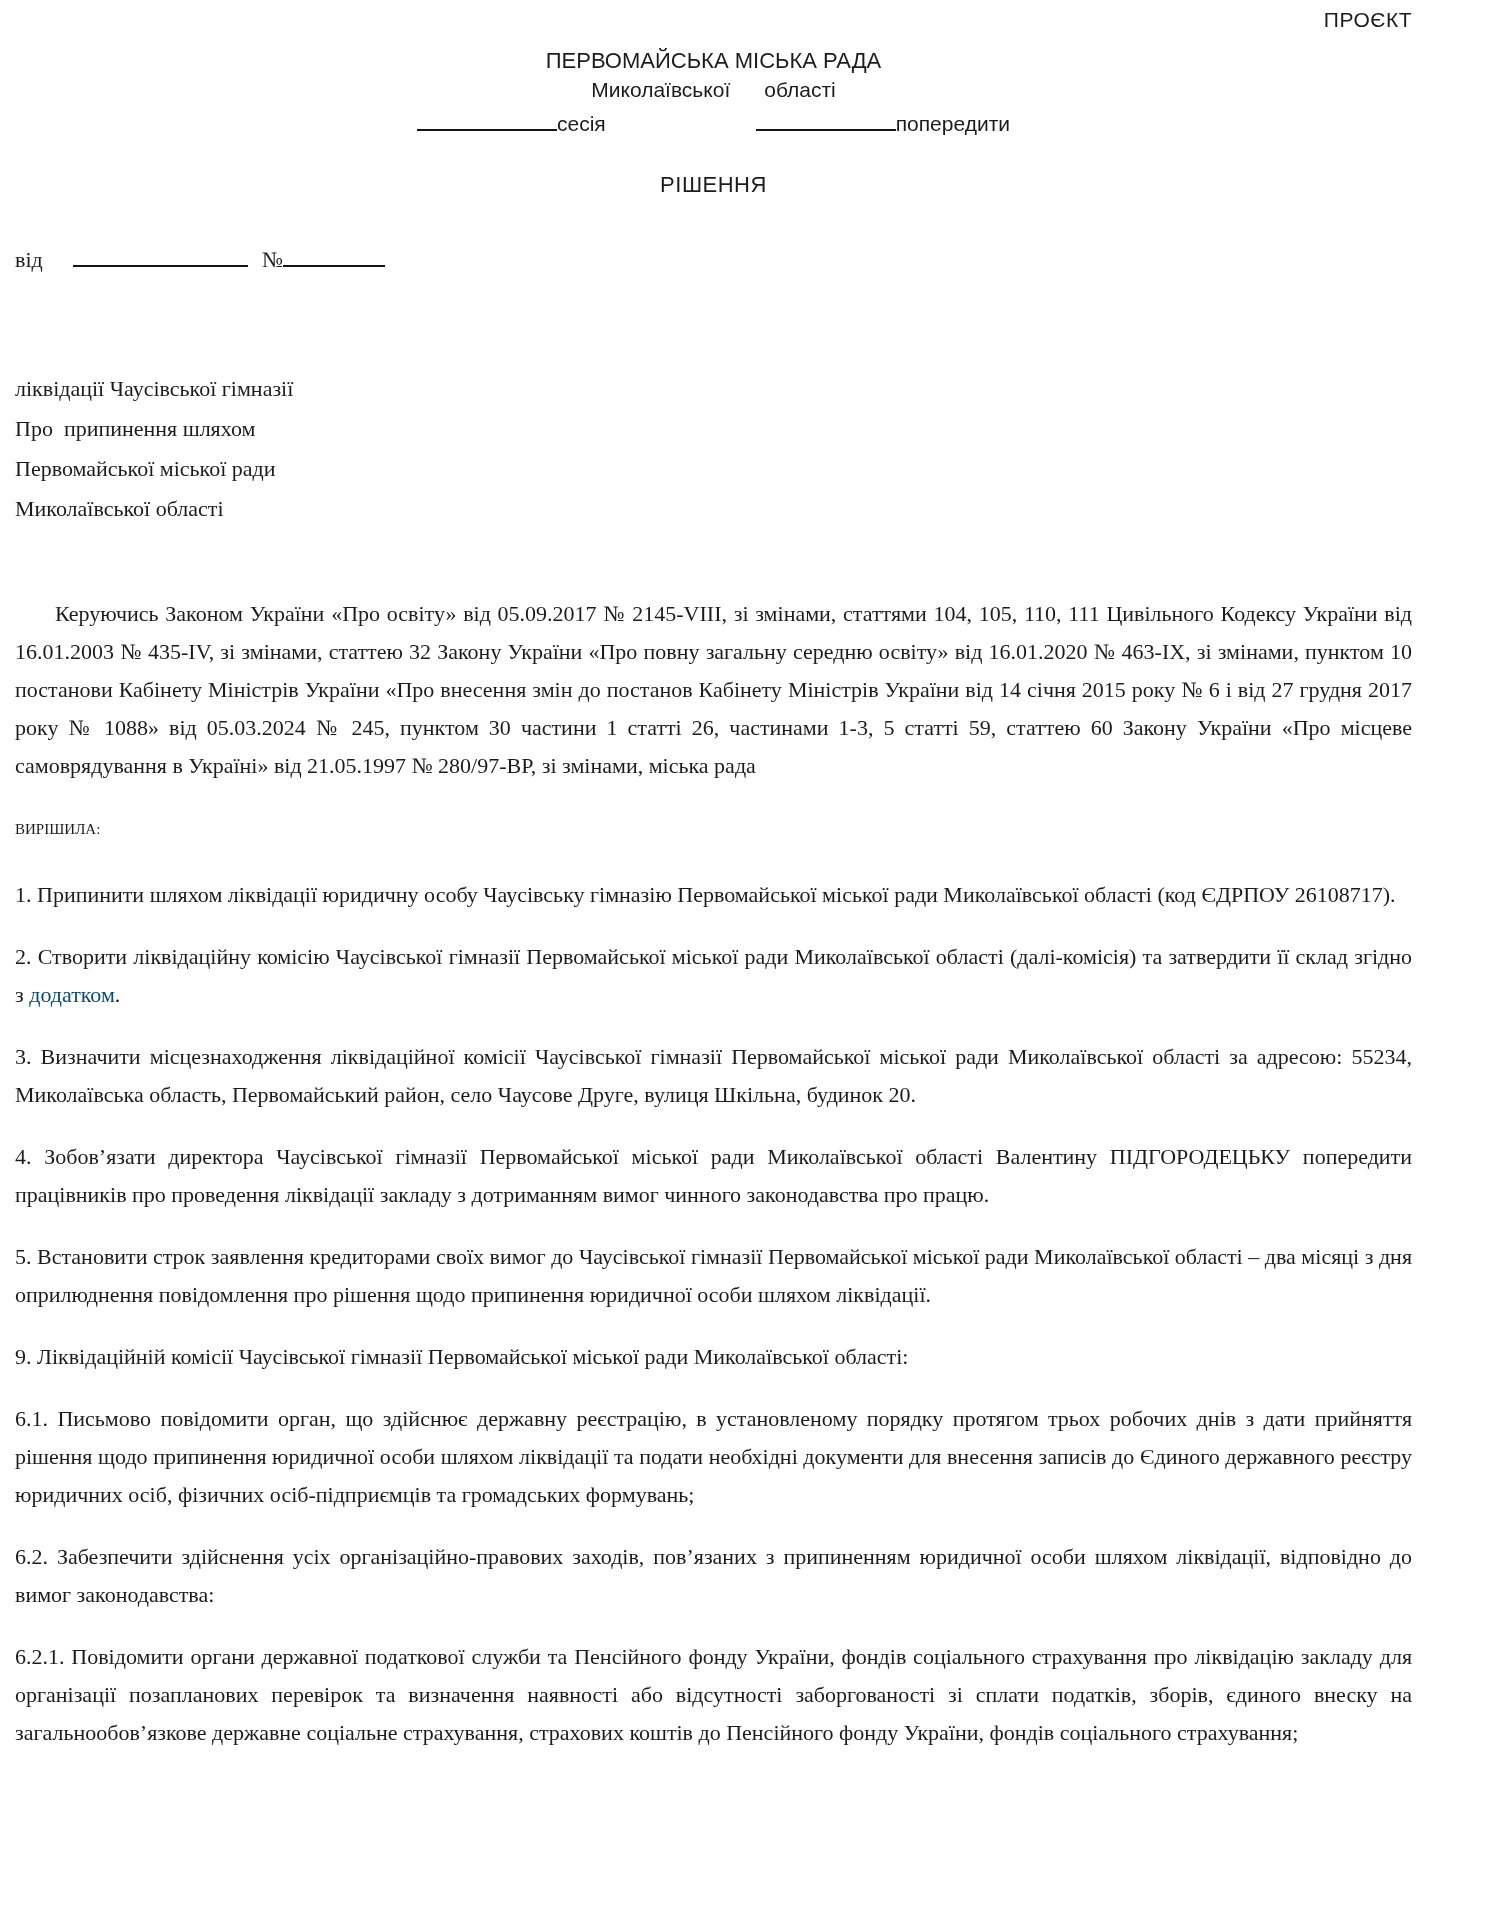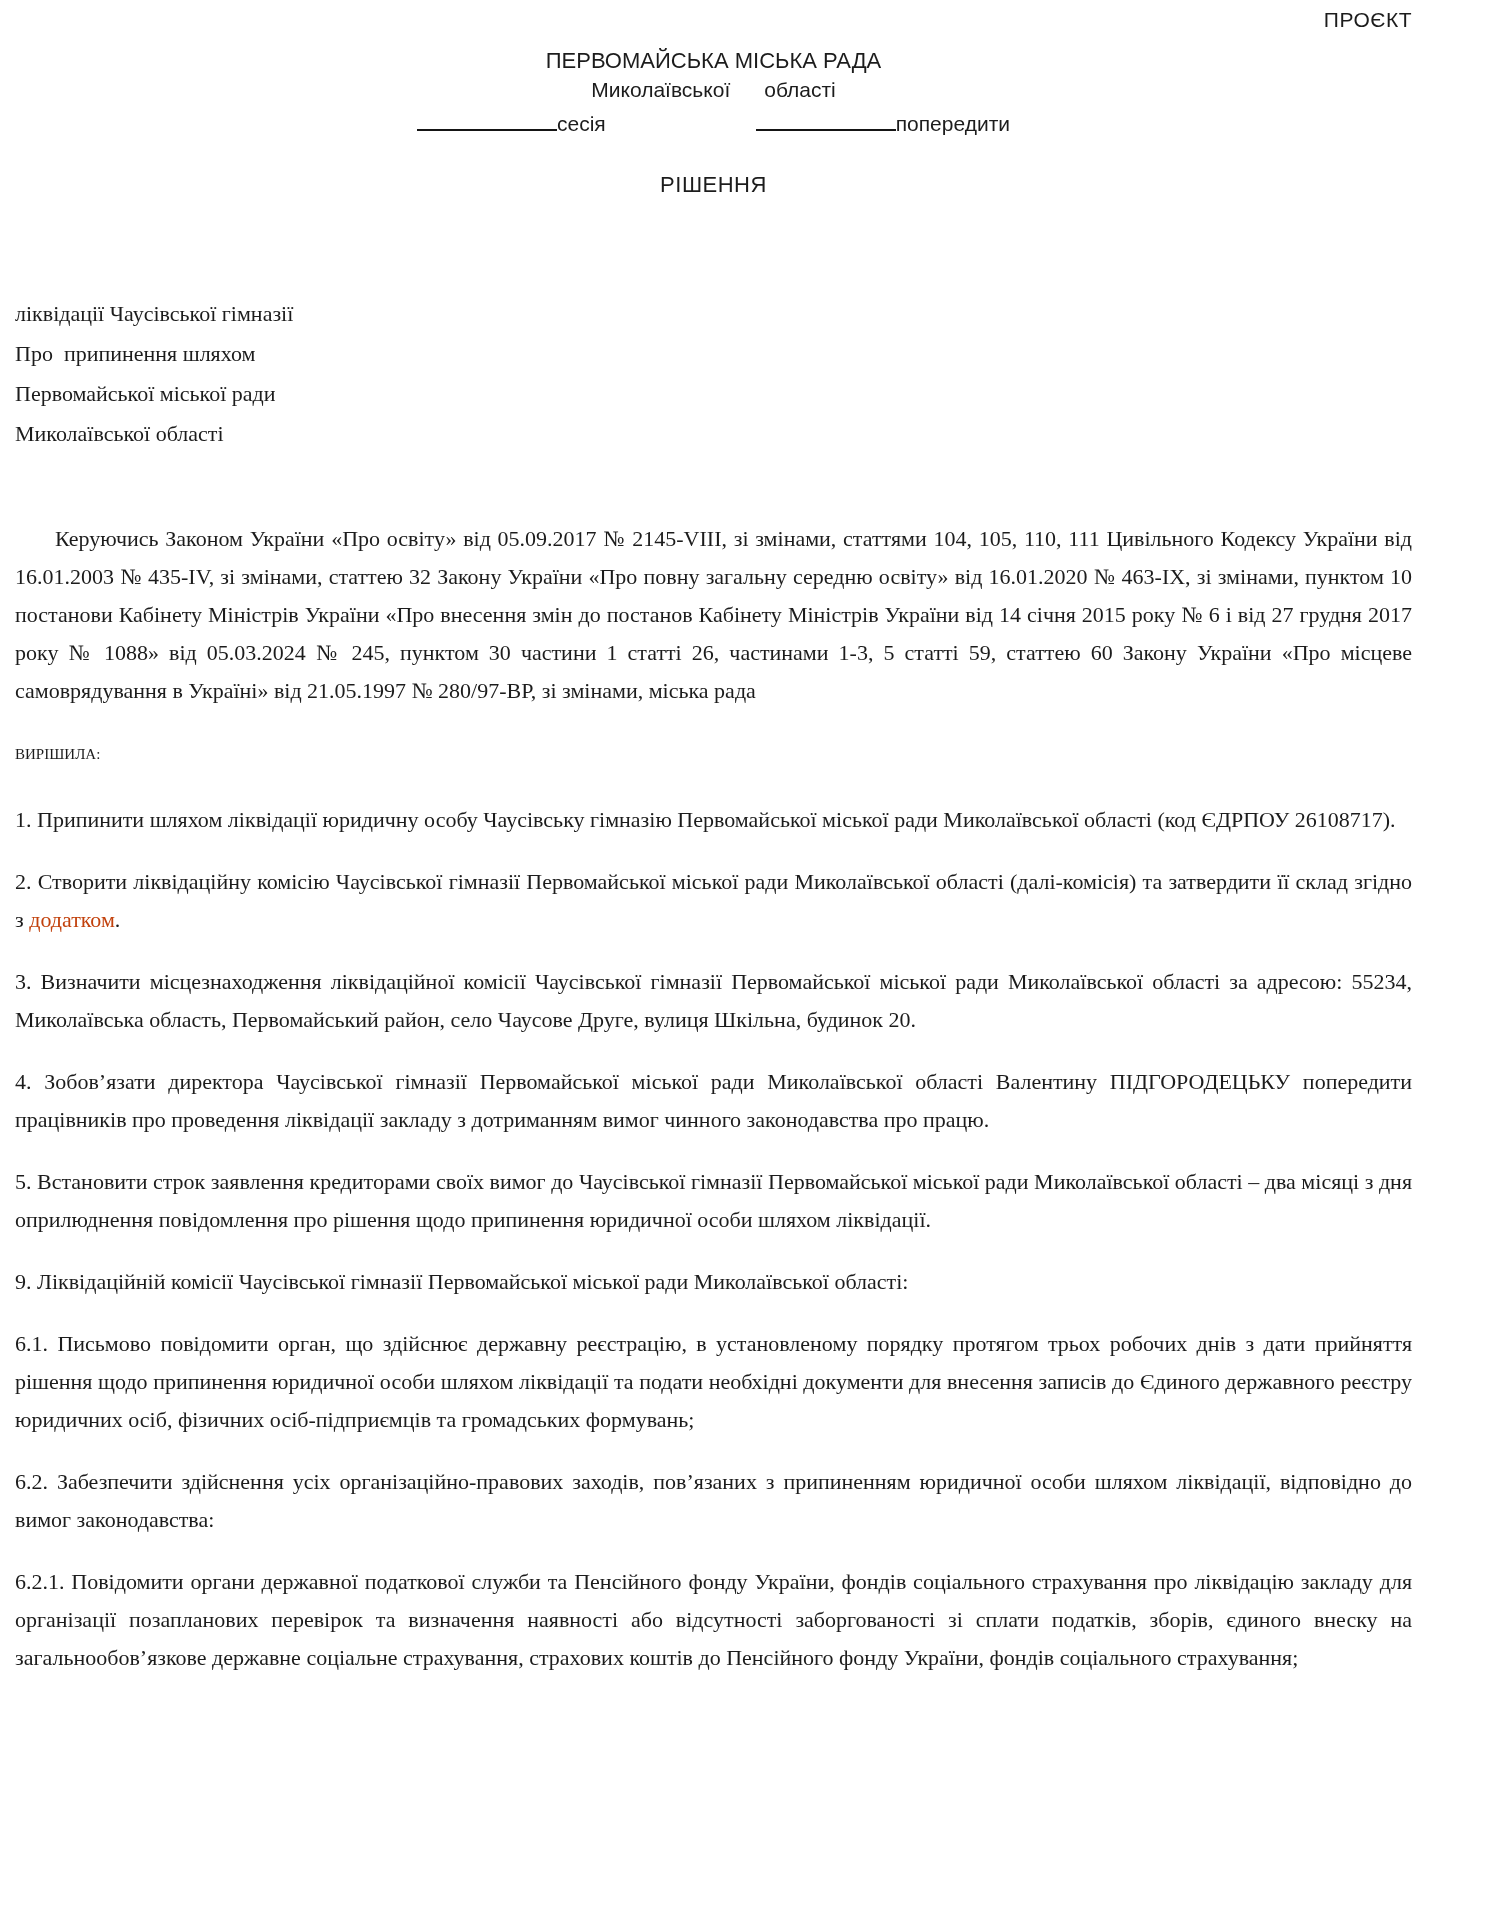--- a/index.html
+++ b/index.html
@@ -86,21 +86,21 @@
 
   .item {
     margin: 24px 0 0 0;
     font-size: 22px;
     line-height: 38px;
     text-align: justify;
   }
   .item-first { margin-top: 38px; }
 
   a.appendix-link {
-    color: #c2410c;
+    color: #0c4a6e;
     text-decoration: none;
     cursor: pointer;
     margin-top: 44px;
   }
 </style>
 </head>
 <body>
 
 <div class="page">
 
@@ -110,20 +110,23 @@
     <div class="council sans">ПЕРВОМАЙСЬКА МІСЬКА РАДА</div>
     <div class="region sans">
       <span>Миколаївської</span><span class="region-gap"></span><span>області</span>
     </div>
     <div class="session-line sans">
       <span class="blank blank-session"></span><span>сесія</span><span class="session-gap"></span><span class="blank blank-session"></span><span>попередити</span>
     </div>
     <div class="decision sans">РІШЕННЯ</div>
   </div>
 
+  <div class="date-line">
+    <span>від</span><span class="blank blank-date"></span><span class="num-prefix">№</span><span class="blank blank-num"></span>
+  </div>
 
   <div class="subject">
     <div class="subject-line">ліквідації Чаусівської гімназії</div>
     <div class="subject-line">Про  припинення шляхом</div>
     <div class="subject-line">Первомайської міської ради</div>
     <div class="subject-line">Миколаївської області</div>
   </div>
 
   <p class="preamble">Керуючись Законом України «Про освіту» від 05.09.2017 № 2145-VIII, зі змінами, статтями 104, 105, 110, 111 Цивільного Кодексу України від 16.01.2003 № 435-IV, зі змінами, статтею 32 Закону України «Про повну загальну середню освіту» від 16.01.2020 № 463-IX, зі змінами, пунктом 10 постанови Кабінету Міністрів України «Про внесення змін до постанов Кабінету Міністрів України від 14 січня 2015 року № 6 і від 27 грудня 2017 року № 1088» від 05.03.2024 № 245, пунктом 30 частини 1 статті 26, частинами 1-3, 5 статті 59, статтею 60 Закону України «Про місцеве самоврядування в Україні» від 21.05.1997 № 280/97-ВР, зі змінами, міська рада</p>
 

